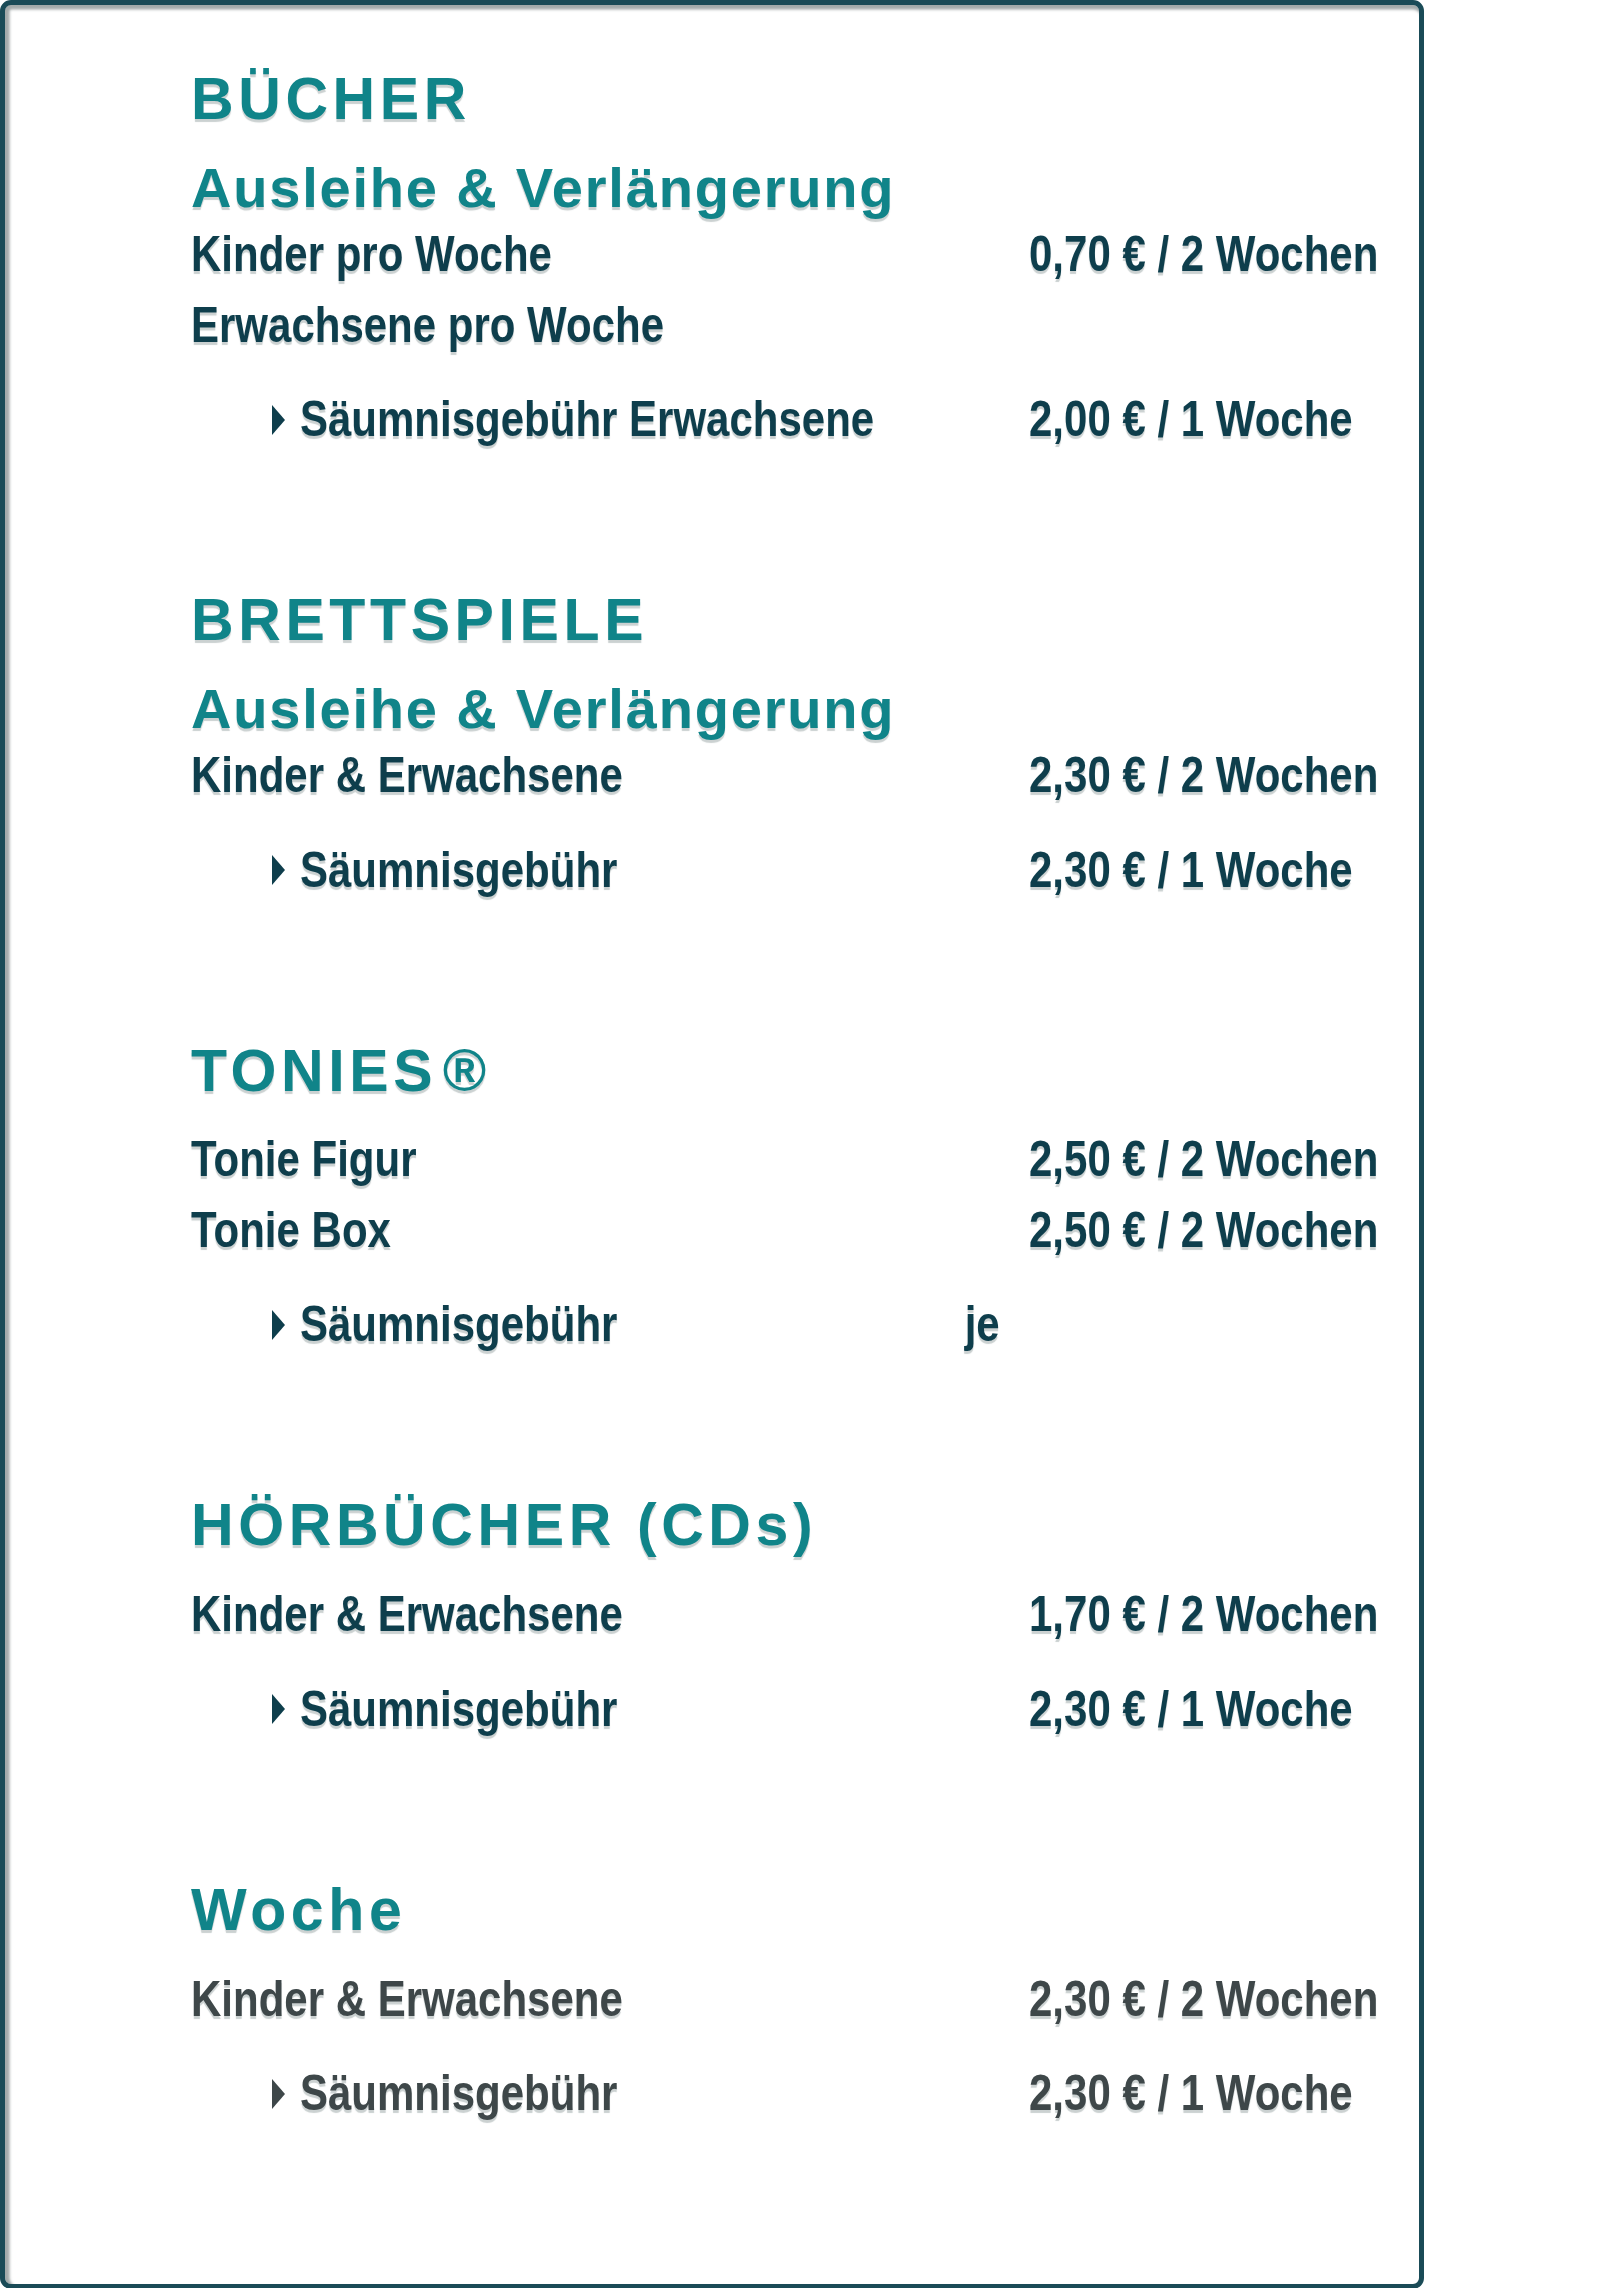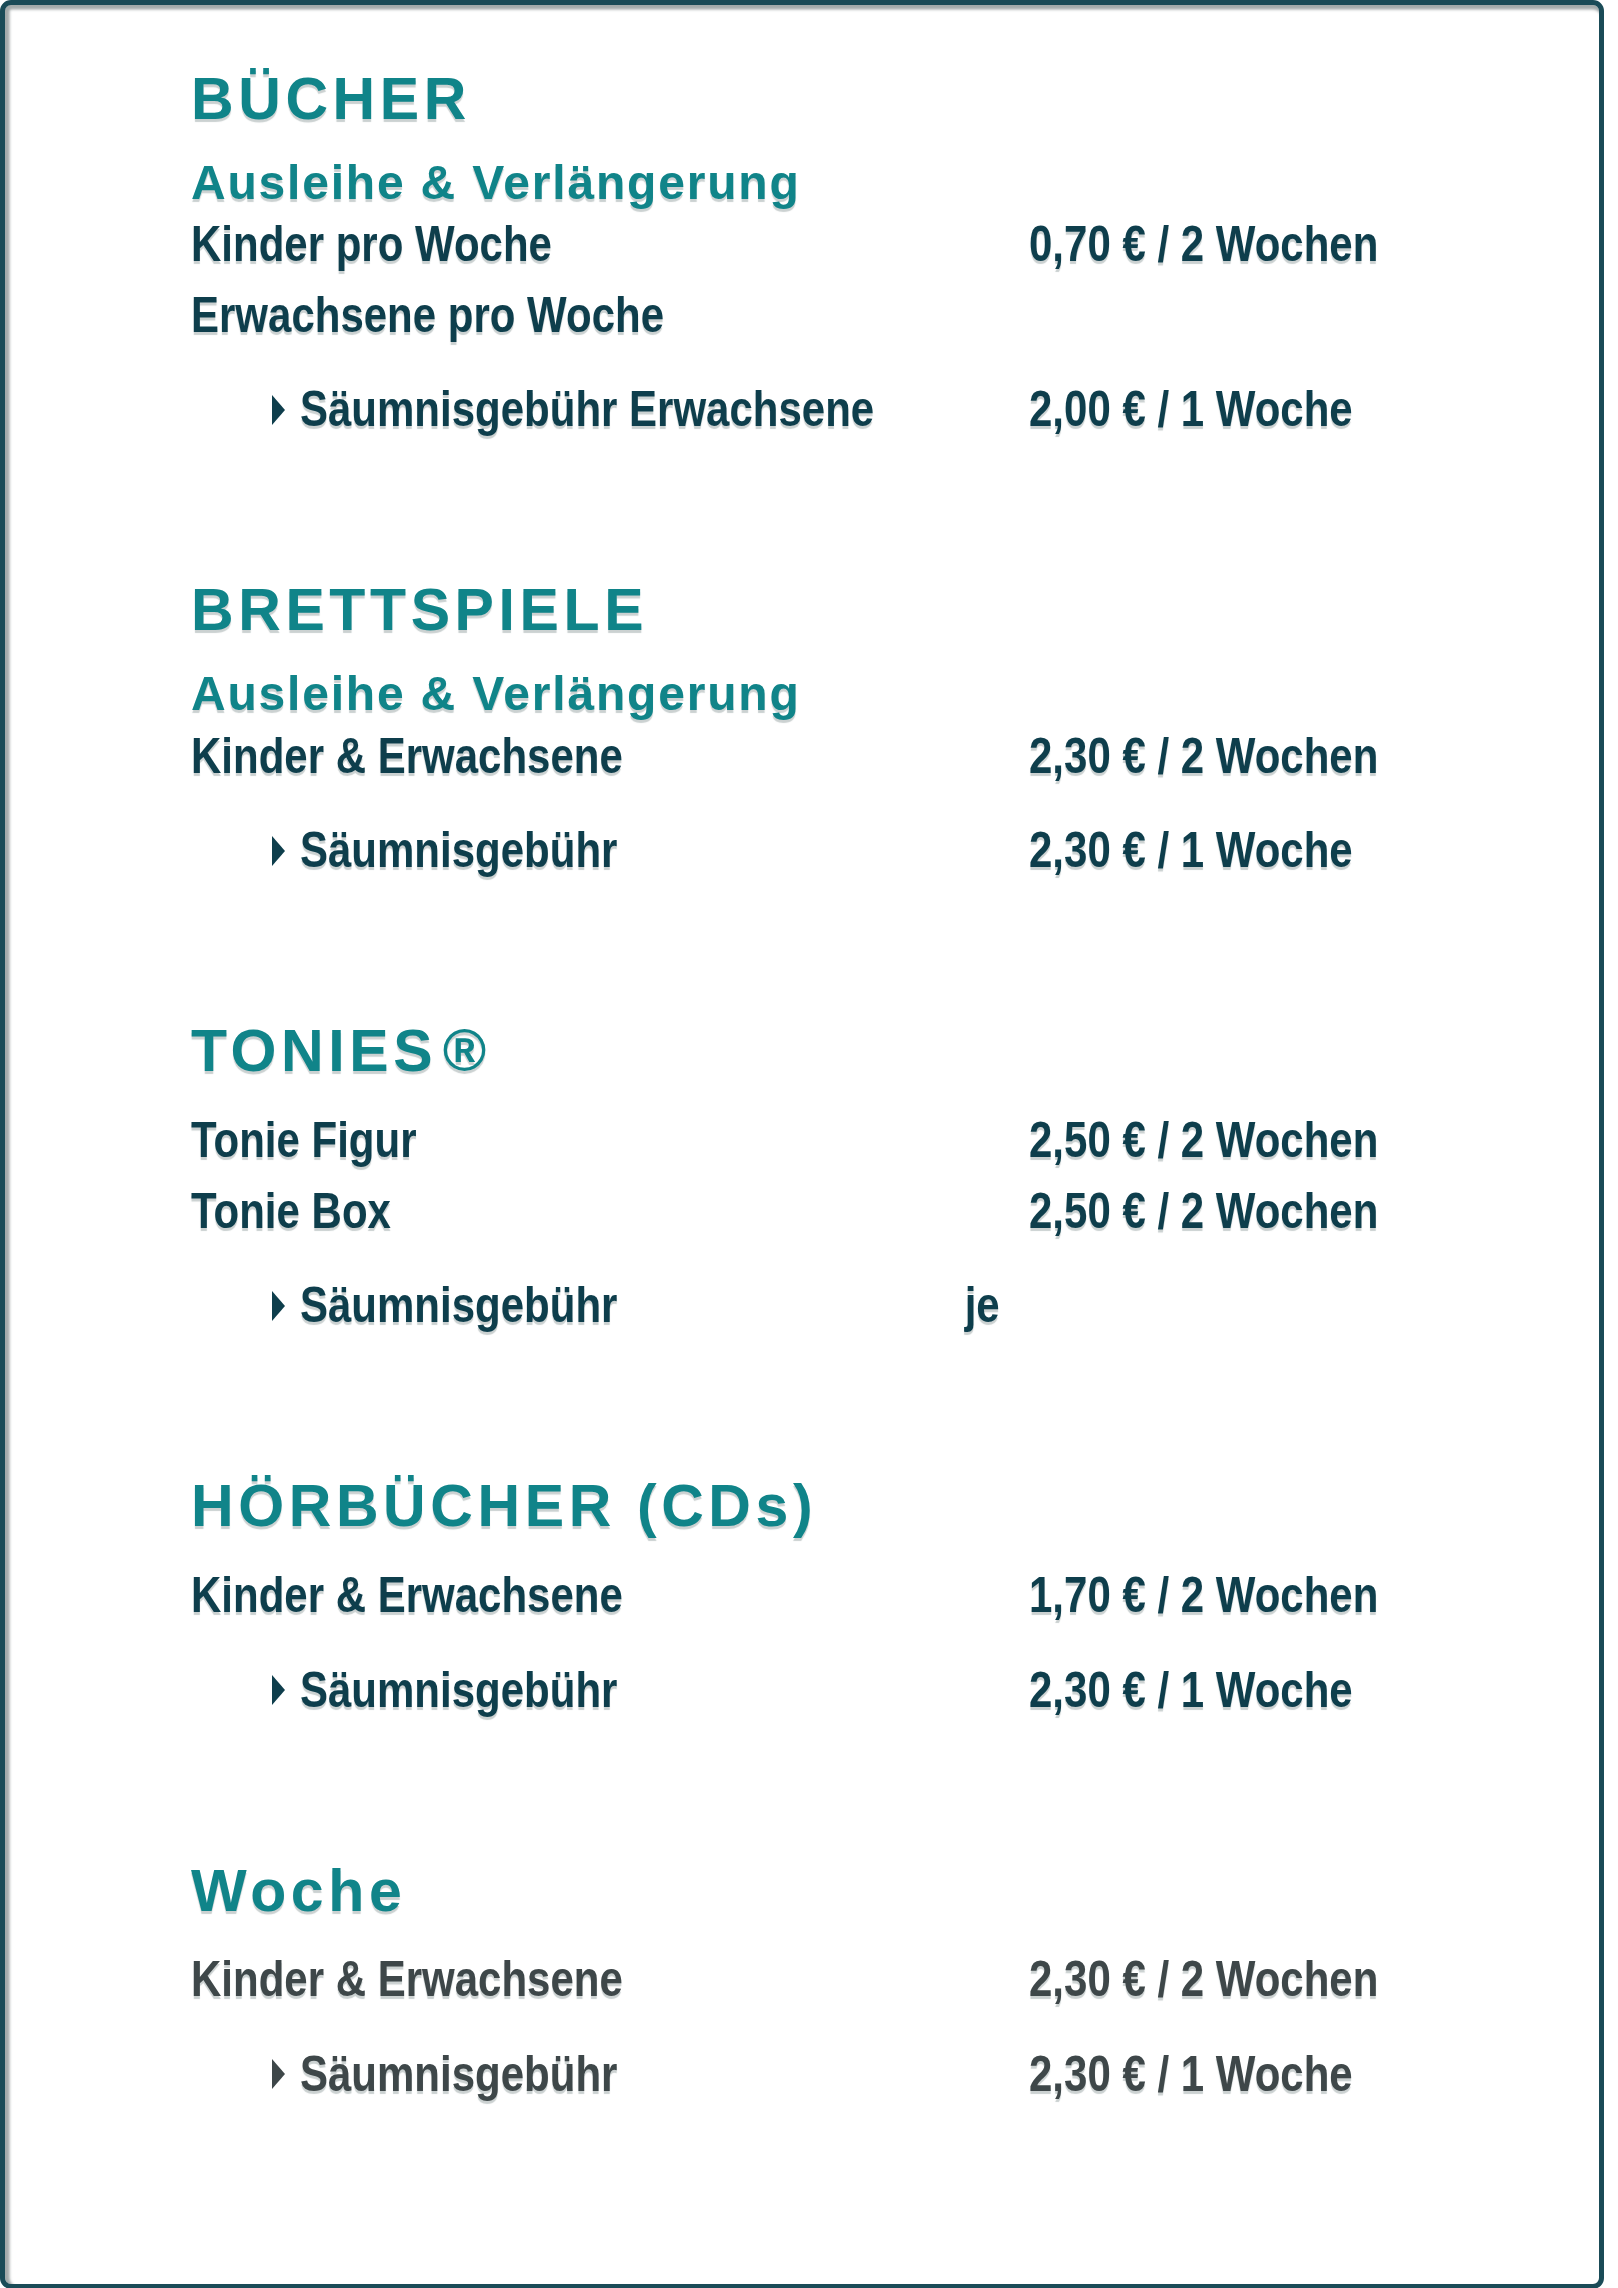--- a/index.html
+++ b/index.html
@@ -7,21 +7,21 @@
     --dark: #0E3E4C;
     --gray: #3E4749;
     --border: #1A4B57;
   }
   * { box-sizing: border-box; }
   html, body { margin: 0; padding: 0; background: #ffffff; }
   body { font-family: "Liberation Sans", sans-serif; }
 
   .page {
     position: relative;
-    width: 1604px;
+    width: 1424px;
     height: 2289px;
     background: #ffffff;
     border: 5.5px solid var(--border);
     border-radius: 11px;
     box-shadow: inset 0 7.4px 2.8px -2.8px #a3aaaa,
                 inset 7.4px 0 2.8px -2.8px #a3aaaa;
     overflow: hidden;
     text-decoration: underline;
   }
 
@@ -46,21 +46,21 @@
     text-shadow: 0 2.8px 0.9px rgba(140,152,154,0.45);
     white-space: nowrap;
   }
   .heading .reg {
     letter-spacing: 0;
     margin-left: 5.5px;
   }
 
   .subheading {
     margin: 20px 0 0 0;
-    font-size: 48px;
+    font-size: 56px;
     line-height: 1.2;
     font-weight: bold;
     letter-spacing: 1.8px;
     color: var(--teal);
     text-shadow: 0 2.8px 0.9px rgba(140,152,154,0.45);
     white-space: nowrap;
   }
 
   .rows { margin-top: 1px; }
   .no-sub .rows { margin-top: 22px; }

